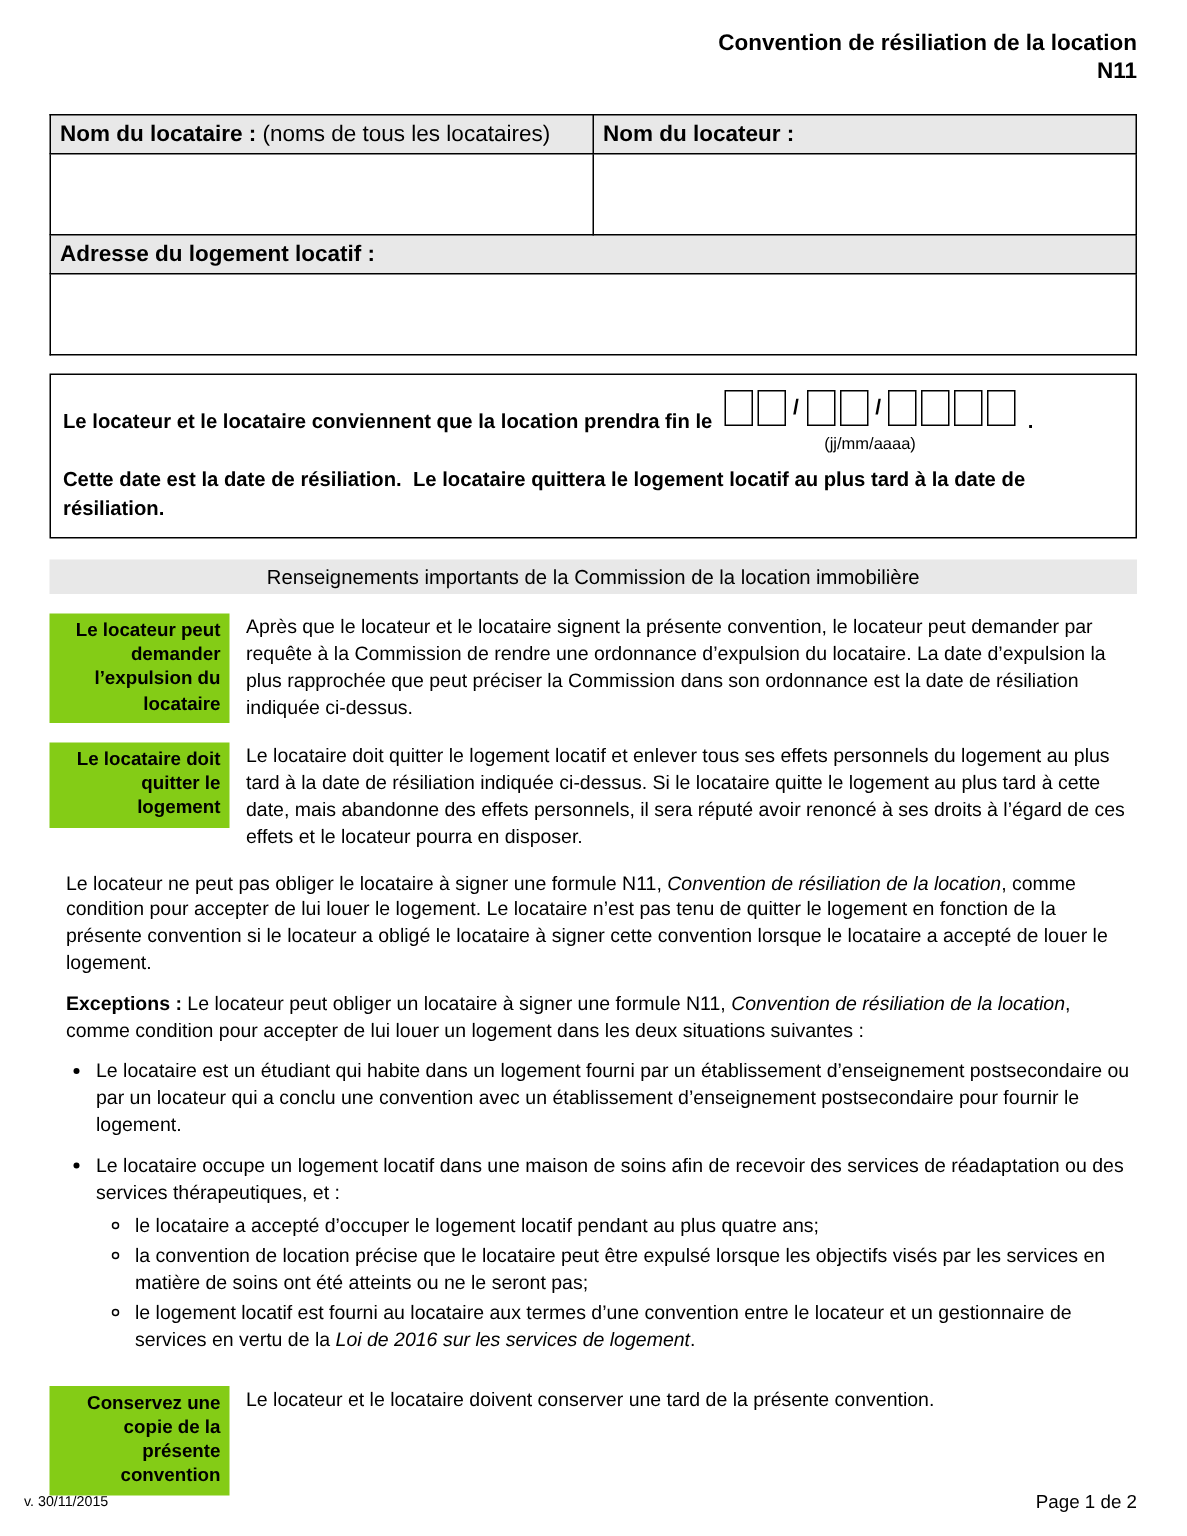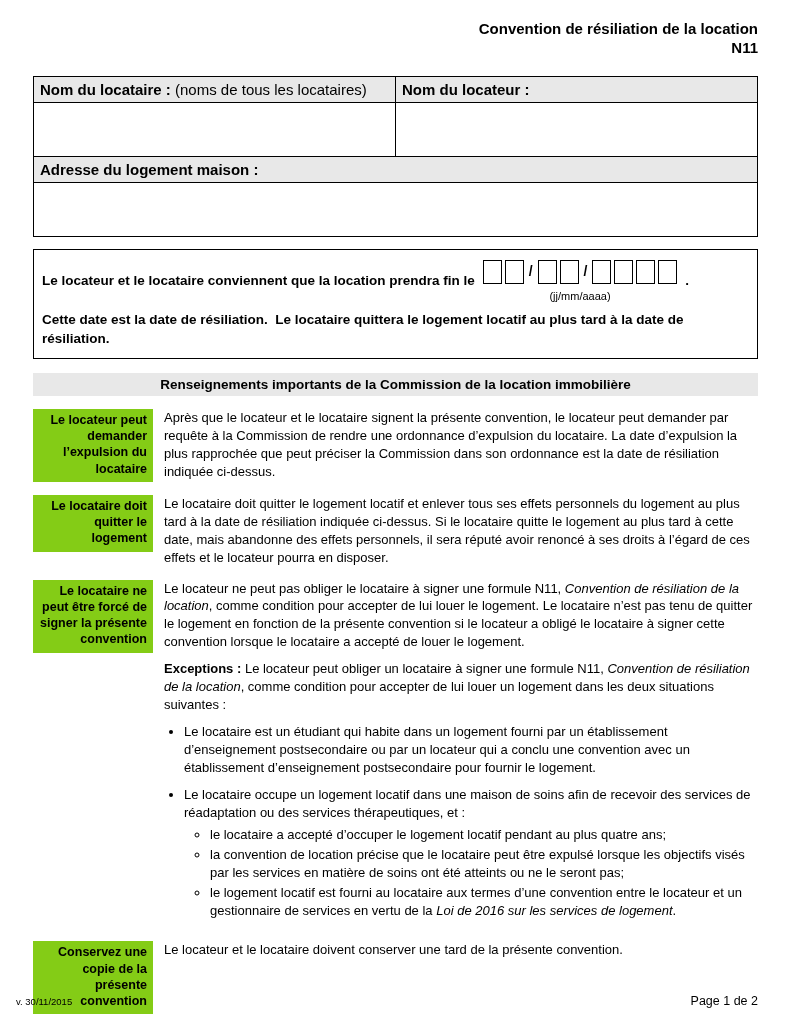--- a/index.html
+++ b/index.html
@@ -20,21 +20,21 @@
 
   .agreement-box { border:1px solid #000; margin-top:12px; padding:10px 8px 10px; }
   .agree-line { font-size:13.5px; font-weight:bold; line-height:1.3; }
   .date-group { display:inline-block; vertical-align:middle; text-align:center; margin:0 4px; }
   .date-cells { display:inline-flex; align-items:center; gap:3px; }
   .dcell { width:19px; height:24px; border:1px solid #000; background:#fff; display:inline-block; }
   .dslash { font-weight:bold; font-size:14px; padding:0 2px; }
   .date-caption { display:block; font-size:11px; font-weight:normal; margin-top:1px; }
   .agree-note { font-size:13.5px; font-weight:bold; line-height:1.35; margin-top:8px; }
 
-  .info-heading { background:#e8e8e8; text-align:center; font-weight:bold; font-size:13.5px; padding:4px 2px; margin-top:14px; }
+  .info-heading { background:#e8e8e8; text-align:center; font-weight:normal; font-size:13.5px; padding:4px 2px; margin-top:14px; }
 
   .section { display:flex; margin-top:13px; }
   .section-label { flex:0 0 120px; width:120px; }
   .label-box { background:#84cc16; padding:3px 6px 5px; font-weight:bold; font-size:12.5px; text-align:right; line-height:1.3; }
   .section-body { flex:1; margin-left:11px; font-size:13px; line-height:1.38; }
   .section-body p { margin:0; }
   .section-body p + p { margin-top:9px; }
   ul.bullets { margin:9px 0 0 6px; padding-left:14px; }
   ul.bullets > li { margin-bottom:9px; }
   ul.subbullets { margin:4px 0 0 12px; padding-left:14px; }
@@ -60,21 +60,21 @@
       <td class="hdr" style="width:50%;">
         <span class="b">Nom du locataire :</span><span> (noms de tous les locataires)</span>
       </td>
       <td class="hdr b">Nom du locateur :</td>
     </tr>
     <tr>
       <td class="input-cell"></td>
       <td class="input-cell"></td>
     </tr>
     <tr>
-      <td class="hdr b" colspan="2">Adresse du logement maison :</td>
+      <td class="hdr b" colspan="2">Adresse du logement locatif :</td>
     </tr>
     <tr>
       <td class="input-cell" colspan="2"></td>
     </tr>
   </tbody>
     </table>
 
   <div class="agreement-box">
     <p class="agree-line">
       <span>Le locateur et le locataire conviennent que la location prendra fin le</span>
@@ -112,23 +112,20 @@
   <div class="section">
     <div class="section-label">
       <div class="label-box">Le locataire doit quitter le logement</div>
     </div>
     <div class="section-body">
       <p>Le locataire doit quitter le logement locatif et enlever tous ses effets personnels du logement au plus tard à la date de résiliation indiquée ci-dessus. Si le locataire quitte le logement au plus tard à cette date, mais abandonne des effets personnels, il sera réputé avoir renoncé à ses droits à l’égard de ces effets et le locateur pourra en disposer.</p>
     </div>
   </div>
 
   <div class="section">
-    <div class="section-label">
-      <div class="label-box">Le locataire ne peut être forcé de signer la présente convention</div>
-    </div>
     <div class="section-body">
       <p>
         <span>Le locateur ne peut pas obliger le locataire à signer une formule N11, </span><span class="it">Convention de résiliation de la location</span><span>, comme condition pour accepter de lui louer le logement. Le locataire n’est pas tenu de quitter le logement en fonction de la présente convention si le locateur a obligé le locataire à signer cette convention lorsque le locataire a accepté de louer le logement.</span>
       </p>
       <p>
         <span class="b">Exceptions :</span><span> Le locateur peut obliger un locataire à signer une formule N11, </span><span class="it">Convention de résiliation de la location</span><span>, comme condition pour accepter de lui louer un logement dans les deux situations suivantes :</span>
       </p>
       <ul class="bullets">
         <li>Le locataire est un étudiant qui habite dans un logement fourni par un établissement d’enseignement postsecondaire ou par un locateur qui a conclu une convention avec un établissement d’enseignement postsecondaire pour fournir le logement.</li>
         <li>

